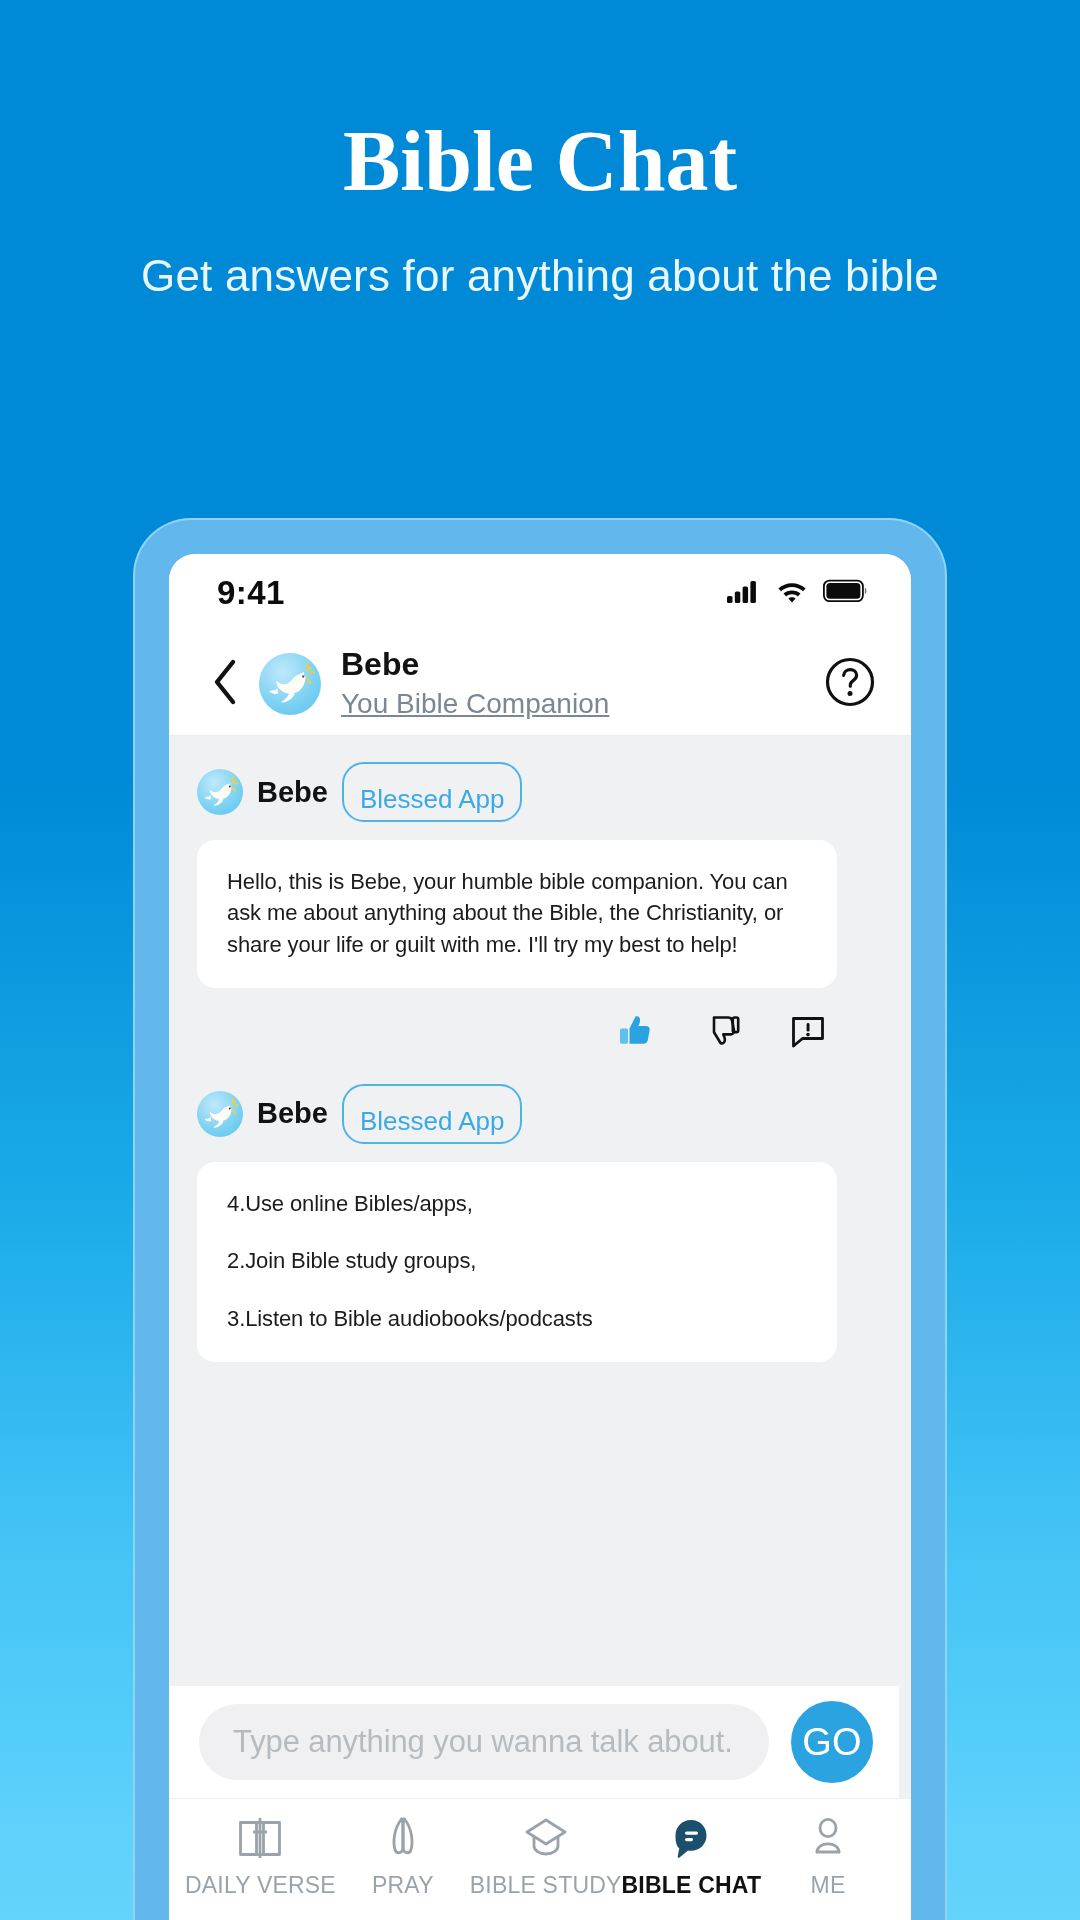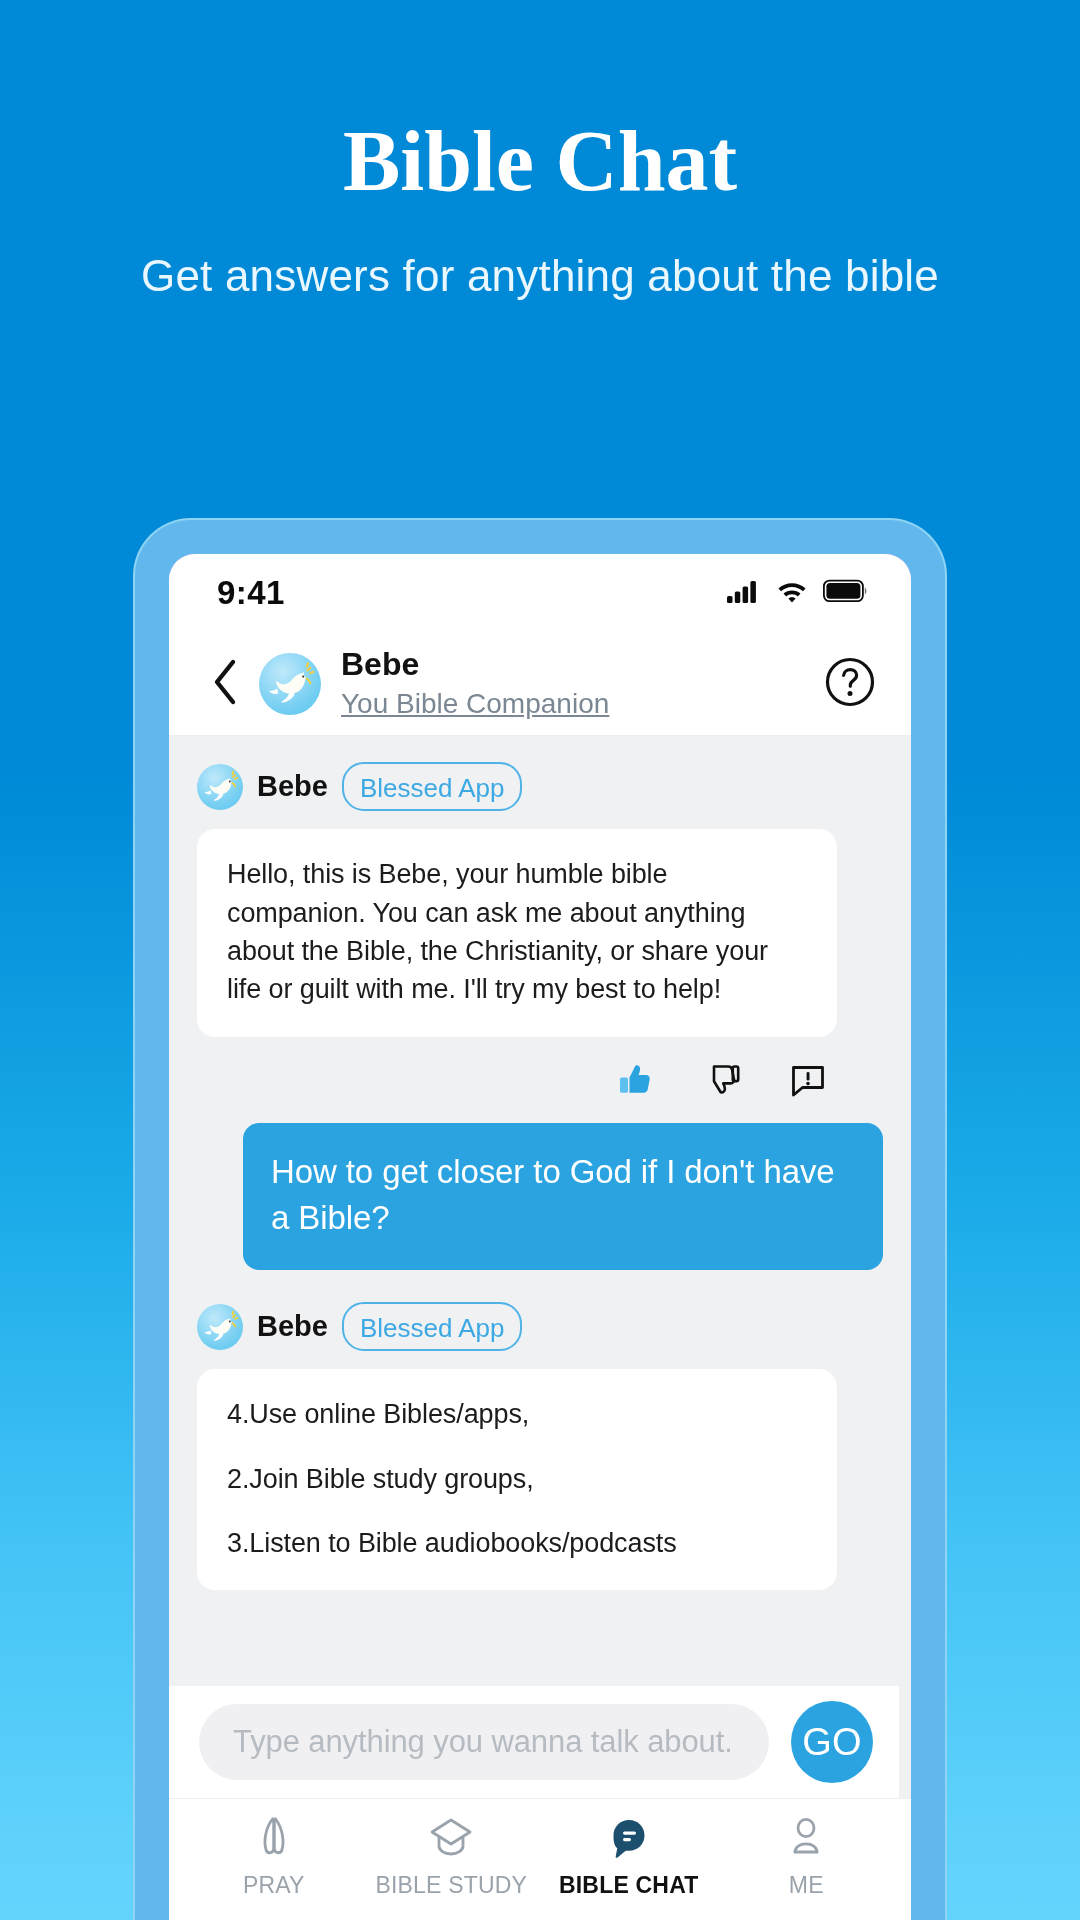--- a/index.html
+++ b/index.html
@@ -178,32 +178,32 @@
   }
   .sender-avatar svg { position: absolute; inset: 0; }
   .sender-name {
     font-size: 29px;
     font-weight: 700;
     color: #121212;
   }
   .badge {
     border: 2px solid #4fb3e8;
     border-radius: 22px;
-    padding: 9px 16px 5px 16px;
+    padding: 20px 16px 5px 16px;
     font-size: 26px;
     color: #3ca8e4;
     line-height: 1.2;
   }
 
   .bubble-bot {
     background: #ffffff;
     border-radius: 18px;
     padding: 26px 29px 28px 30px;
     max-width: 640px;
-    font-size: 27px;
+    font-size: 22px;
     line-height: 1.42;
     color: #1c1c1c;
     letter-spacing: -0.1px;
   }
   .bubble-bot.list p { margin-bottom: 26px; }
   .bubble-bot.list p:last-child { margin-bottom: 0; }
 
   .reactions {
     display: flex;
     gap: 44px;
@@ -425,23 +425,20 @@
             <div class="reaction-btn">
               <svg width="40" height="40" viewBox="0 0 40 40">
                 <path d="M5.5 7.5 h29 v20 h-20 l-9 7.5 z" fill="none" stroke="#111111" stroke-width="2.8" stroke-linejoin="round"></path>
                 <rect x="18.6" y="12" width="2.9" height="8.6" rx="1.4" fill="#111111"></rect>
                 <circle cx="20" cy="23.6" r="1.8" fill="#111111"></circle>
               </svg>
             </div>
           </div>
         </div>
 
-        <div class="bubble-user-row">
-          <div class="bubble-user">How to get closer to God if I don't have a Bible?</div>
-        </div>
 
         <div class="block-second">
           <div class="sender-row">
             <div class="sender-avatar">
               <span>
                 <svg width="46" height="46" viewBox="0 0 62 62">
                   <path d="M44 20c-3 .5-6.5 2-9 4.5-3 3-4 5.5-8.5 6.5-4 1-6.5-1-8-2.5-.6-.6-1.6-.2-1.4.7.9 4.3 4.2 8.6 9.4 10.6 5.6 2.1 11.6.6 15.4-3.6 3-3.3 4.4-7.6 4.6-12 .05-1.1-.9-1.5-1.5-1.2-.3.14-.6.1-.5-.3.2-.9.4-1.7.6-2.4.2-.7-.5-1.2-1.1-.9z" fill="#fdfdf6"></path>
                   <path d="M18.5 35.5c-2.2 1.7-4.5 2.3-7 2.2-.9 0-1.2.9-.5 1.4 2.3 1.7 5.3 2.3 8 1.5z" fill="#ffffff"></path>
                   <path d="M31 38c-1 4.5-4 8-8 10.2-.8.4-.5 1.5.4 1.4 5.6-.6 10-3.9 12.2-8.6z" fill="#ffffff"></path>
                   <circle cx="44.2" cy="23.6" r="1.3" fill="#3c3c3c"></circle>
@@ -462,20 +459,33 @@
         </div>
 
         <div class="input-bar">
           <div class="input-field">Type anything you wanna talk about.</div>
           <div class="go-btn">GO</div>
         </div>
       </div>
 
       <div class="bottom-nav">
 
+        <div class="nav-item">
+          <div class="nav-icon">
+            <svg width="46" height="44" viewBox="0 0 46 44">
+              <path d="M3.5 6.5 h16 v32 h-16 z" fill="none" stroke="#9aa3ab" stroke-width="2.8" stroke-linejoin="round"></path>
+              <path d="M26.5 6.5 h16 v32 h-16 z" fill="none" stroke="#9aa3ab" stroke-width="2.8" stroke-linejoin="round"></path>
+              <path d="M19.5 6.5 h7" stroke="#9aa3ab" stroke-width="2.8"></path>
+              <path d="M19.5 38.5 h7" stroke="#9aa3ab" stroke-width="2.8"></path>
+              <path d="M23 2 v40" stroke="#9aa3ab" stroke-width="2.8"></path>
+              <path d="M16 16 h14" stroke="#9aa3ab" stroke-width="2.8"></path>
+            </svg>
+          </div>
+          <div class="nav-label">DAILY VERSE</div>
+        </div>
 
         <div class="nav-item">
           <div class="nav-icon">
             <svg width="46" height="44" viewBox="0 0 46 44">
               <path d="M21.5 3 c-2.6 3.4-5.6 9-6.8 15.5 -1 5.4-1 11 .4 15.5 .6 1.9 2.6 3 4.6 2.6 1.9-.4 3-2.1 3-4 V6.2 c0-2.6-1-4.2-1.2-3.2z" fill="none" stroke="#9aa3ab" stroke-width="2.8" stroke-linejoin="round"></path>
               <path d="M24.5 3 c2.6 3.4 5.6 9 6.8 15.5 1 5.4 1 11-.4 15.5 -.6 1.9-2.6 3-4.6 2.6 -1.9-.4-3-2.1-3-4 V6.2 c0-2.6 1-4.2 1.2-3.2z" fill="none" stroke="#9aa3ab" stroke-width="2.8" stroke-linejoin="round"></path>
             </svg>
           </div>
           <div class="nav-label">PRAY</div>
         </div>

